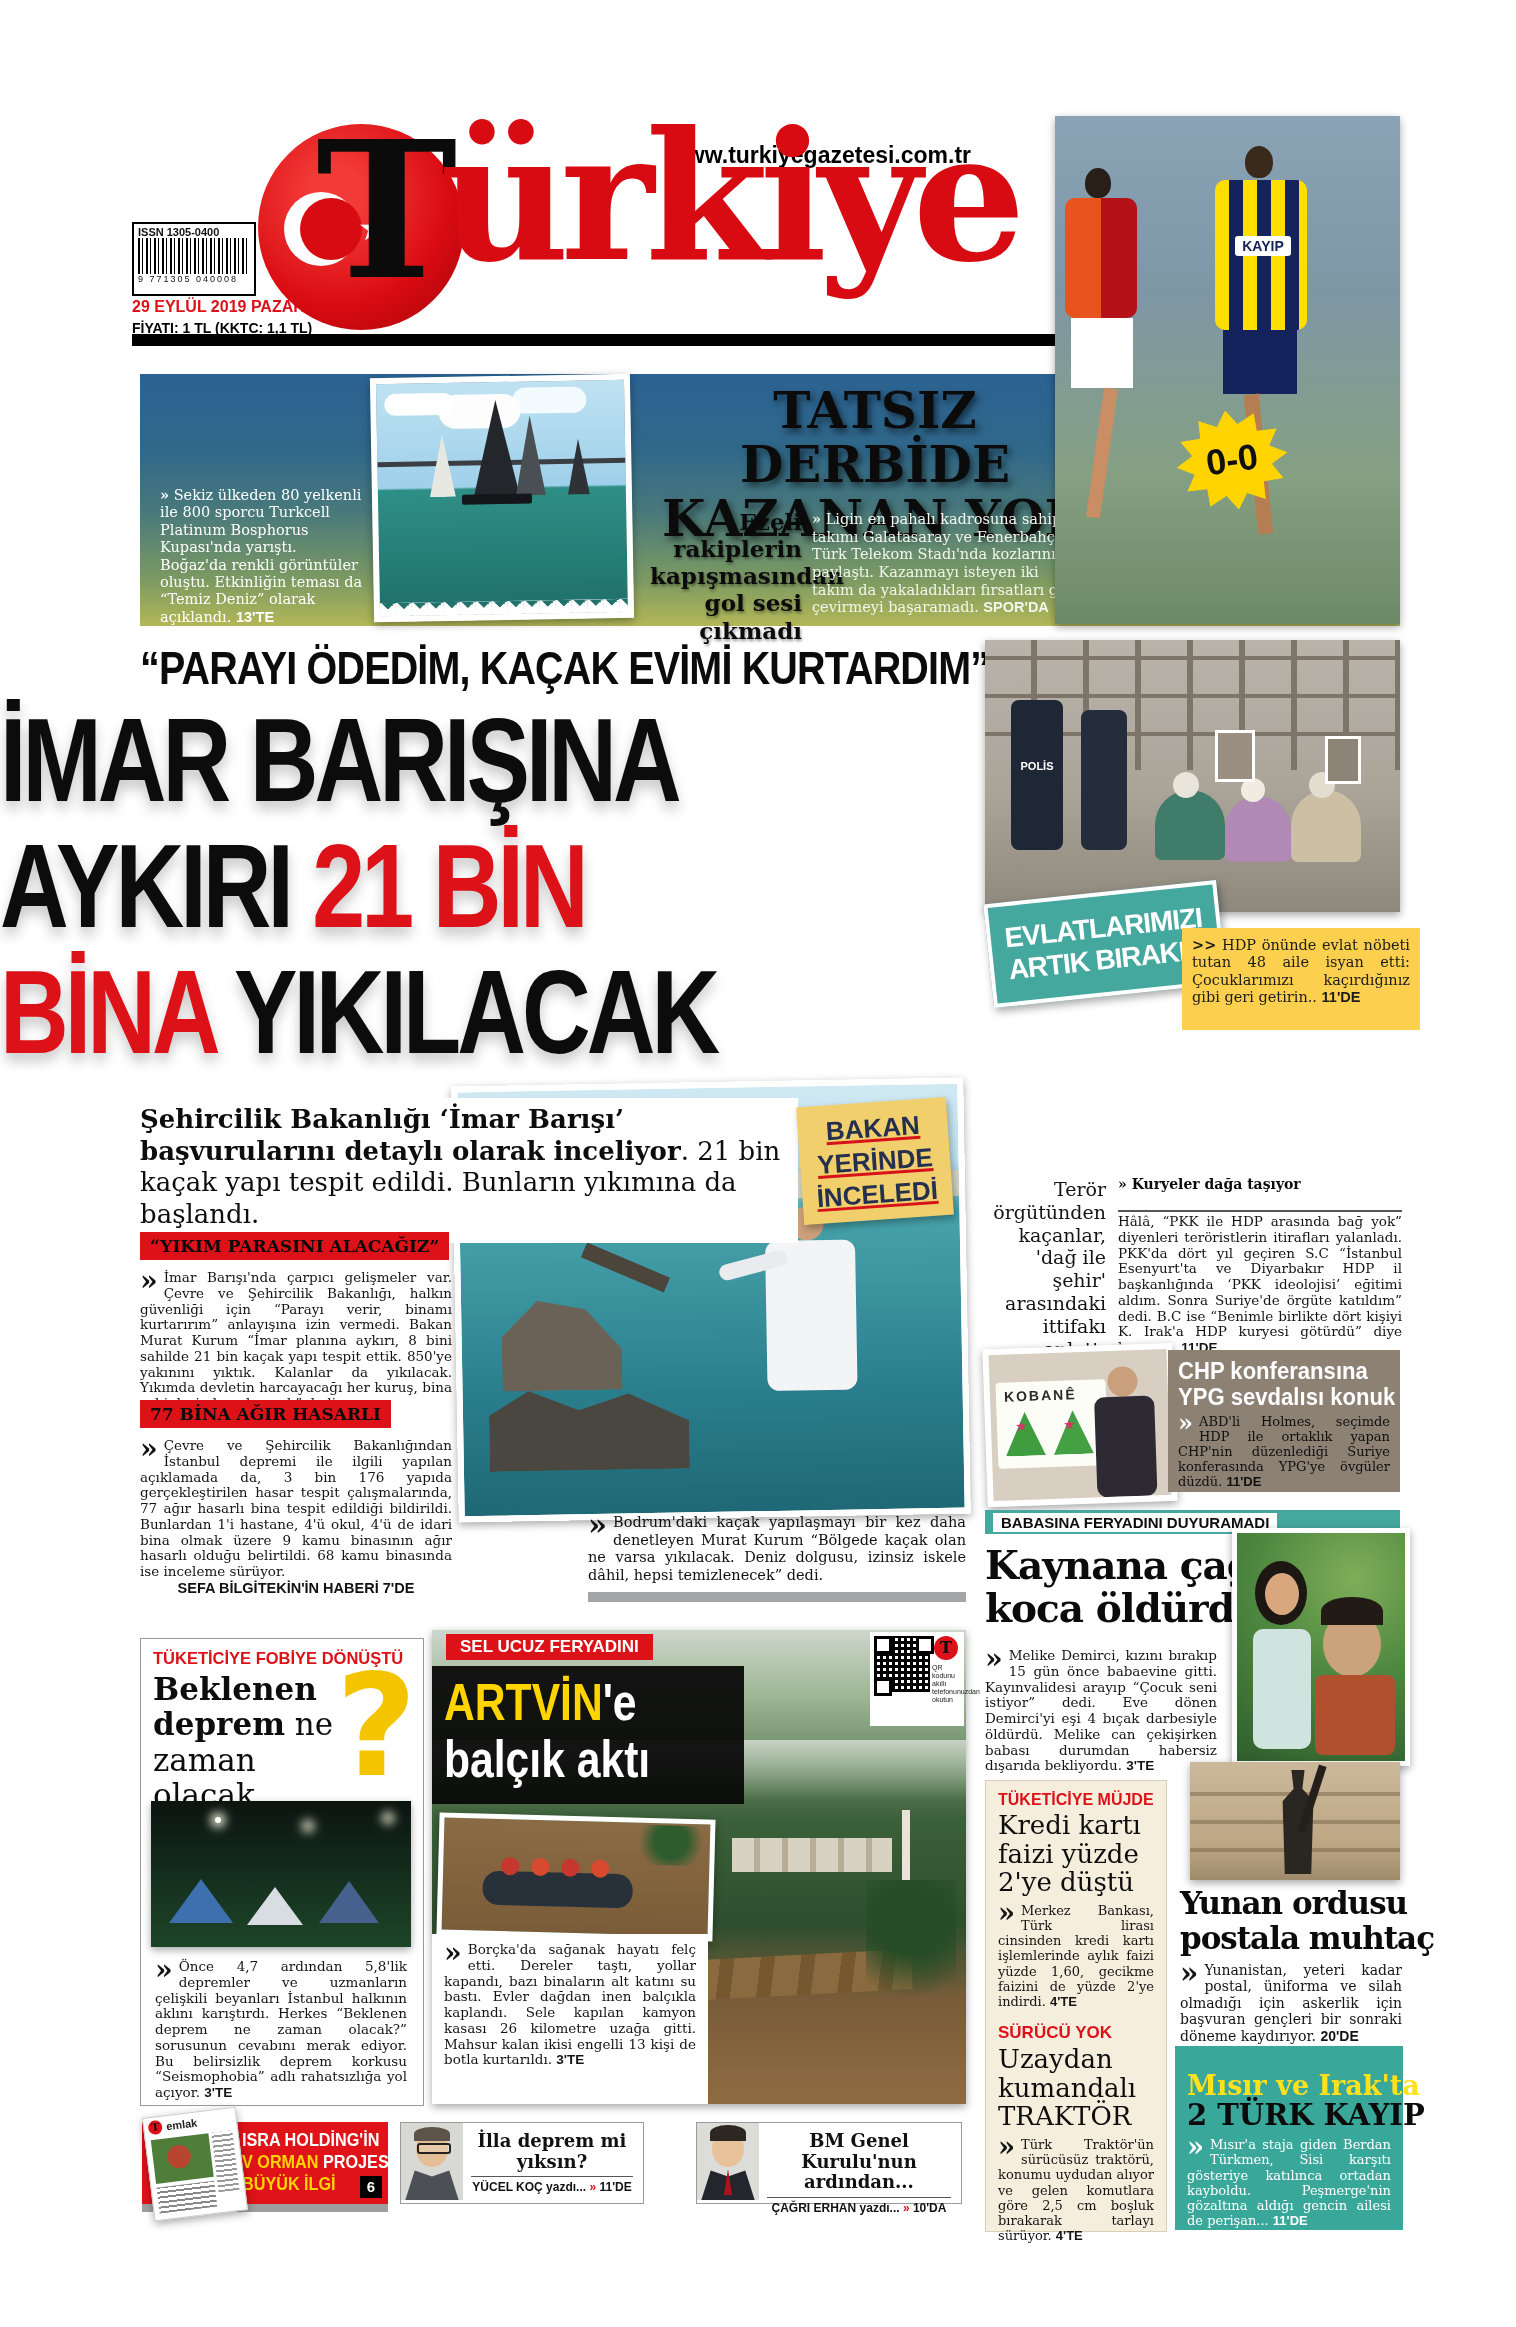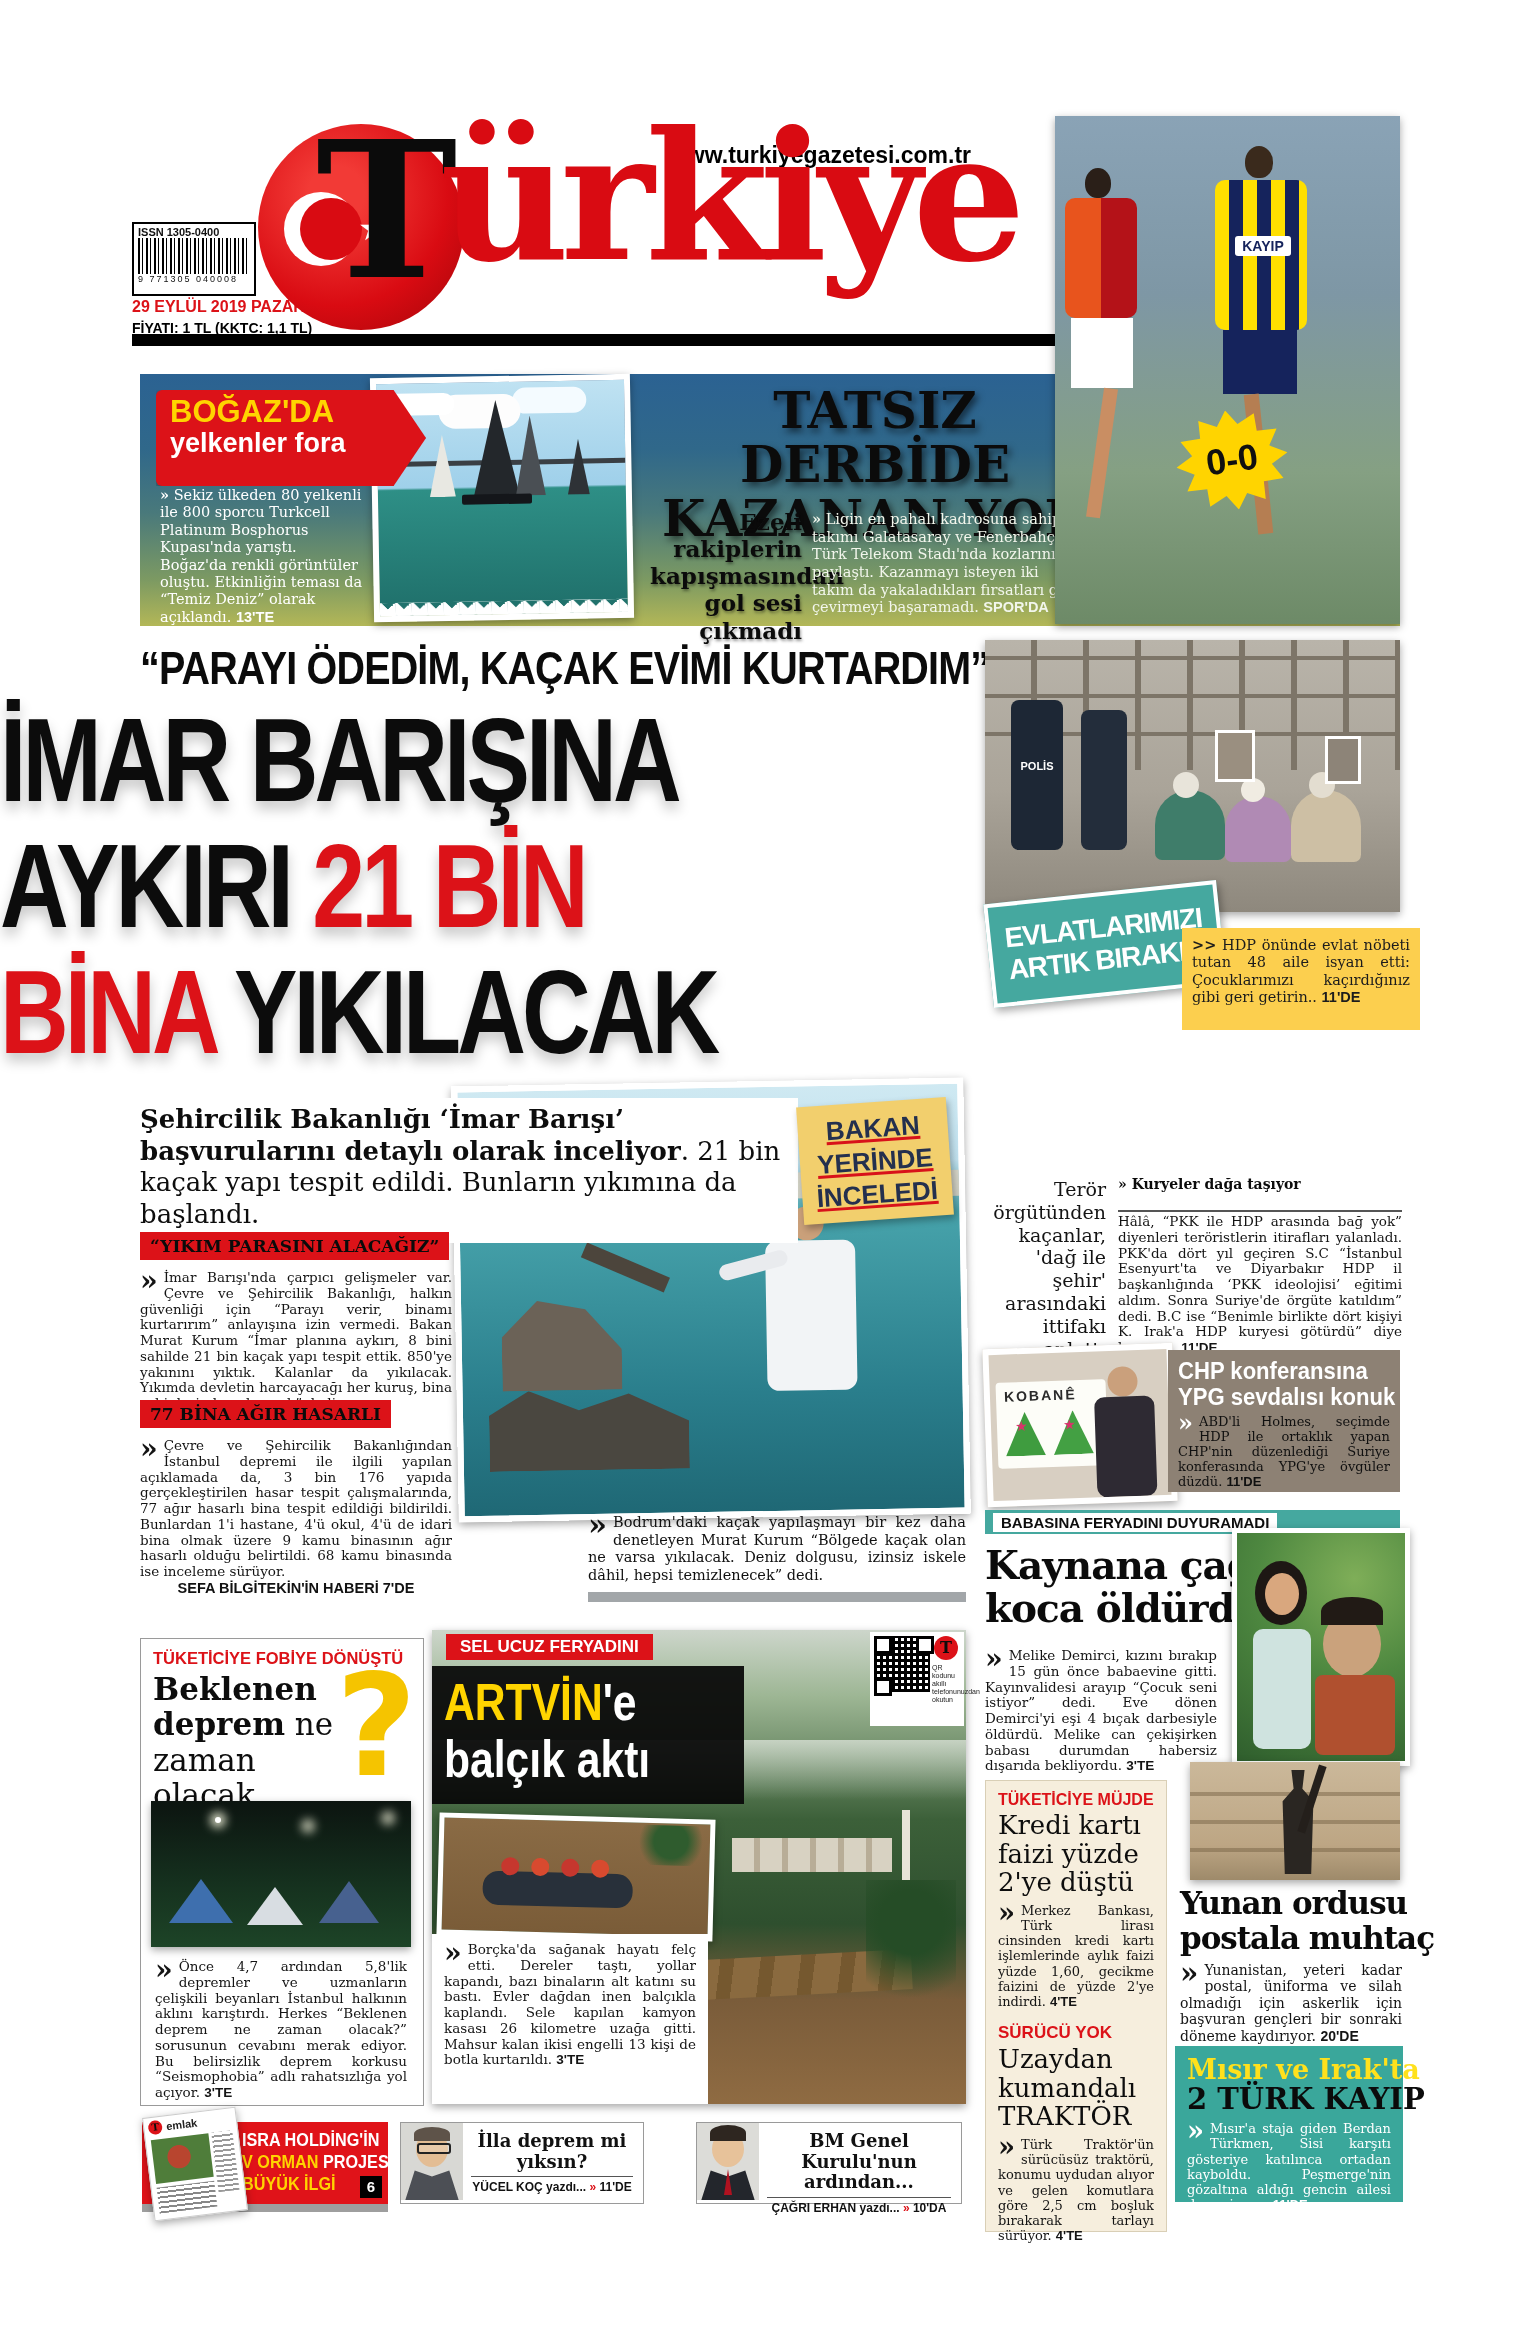--- a/index.html
+++ b/index.html
@@ -65,24 +65,20 @@
     <i style="left:8px;top:10px;width:70px;height:22px;border-radius:12px;background:#fff;box-shadow:60px 8px 0 6px #fdfdfd,130px -2px 0 2px #f4fbff"></i>
     <i style="left:0;top:78px;width:100%;height:5px;background:#3a3f44"></i>
     <i class="tri" style="left:96px;top:18px;width:46px;height:96px;background:#23272b"></i>
     <i class="tri" style="left:138px;top:34px;width:30px;height:80px;background:#4a4f54"></i>
     <i class="tri" style="left:52px;top:52px;width:26px;height:62px;background:#e8e8e2"></i>
     <i class="tri" style="left:190px;top:58px;width:22px;height:56px;background:#2e3236"></i>
     <i style="left:84px;top:112px;width:70px;height:10px;background:#14161a;border-radius:2px"></i>
     <span class="zig"></span>
   </div>
 
-  <div class="abs" style="left:156px;top:390px;width:230px;height:84px;background:#dc1218;border-radius:6px;clip-path:polygon(0 0,88% 0,100% 50%,88% 100%,0 100%);box-shadow:0 3px 6px rgba(0,0,0,.35);padding:6px 26px 6px 14px">
-    <div class="sans b yl nw" style="font-size:31px;line-height:1.05">BOĞAZ'DA</div>
-    <div class="sans b wt nw" style="font-size:27px;line-height:1.1">yelkenler fora</div>
-  </div>
   <div class="abs wt" style="left:160px;top:486px;width:208px;font-size:14.5px;line-height:1.2">
     <span class="b">»</span>
     <span>Sekiz ülkeden 80 yelkenli ile 800 sporcu Turkcell Platinum Bosphorus Kupası'nda yarıştı. Boğaz'da renkli görüntüler oluştu. Etkinliğin teması da “Temiz Deniz” olarak açıklandı. </span><span class="ref">13'TE</span>
   </div>
 
   <div class="abs slab wt" style="left:640px;top:384px;width:470px;text-align:center;font-size:50px;line-height:1.08;text-shadow:3px 4px 7px rgba(0,0,0,.55)">
     <div>TATSIZ DERBİDE</div>
     <div>KAZANAN YOK</div>
   </div>
   <div class="abs slab wt" style="left:650px;top:508px;width:152px;text-align:right;font-size:23px;line-height:1.18;text-shadow:1px 2px 3px rgba(0,0,0,.4)">Ezeli rakiplerin kapışmasından gol sesi çıkmadı</div>
@@ -299,21 +295,21 @@
     <i style="left:118px;top:2px;width:8px;height:70px;background:#241f1b;transform:rotate(18deg)"></i>
   </div>
   <div class="abs slab" style="left:1180px;top:1886px;width:224px;font-size:31px;line-height:1.12;letter-spacing:-1px">
     <div class="nw">Yunan ordusu</div>
     <div class="nw">postala muhtaç</div>
   </div>
   <div class="abs par" style="left:1180px;top:1962px;width:222px;font-size:14px">
     <span class="bul">»</span>
     <span>Yunanistan, yeteri kadar postal, üniforma ve silah olmadığı için askerlik için başvuran gençleri bir sonraki döneme kaydırıyor. </span><span class="ref">20'DE</span>
   </div>
-  <div class="abs" style="left:1175px;top:2046px;width:228px;height:156px;background:#3aa79b;padding:10px 12px;box-sizing:border-box">
+  <div class="abs" style="left:1175px;top:2046px;width:228px;height:184px;background:#3aa79b;padding:26px 12px;box-sizing:border-box">
     <div class="slab nw" style="font-size:27px;color:#ffe11c;line-height:1.05">Mısır ve Irak'ta</div>
     <div class="slab wt nw" style="font-size:29px;line-height:1.1">2 TÜRK KAYIP</div>
     <div class="wt" style="font-size:13px;line-height:1.17;text-align:justify;margin-top:5px">
       <span class="bul">»</span>
       <span>Mısır'a staja giden Berdan Türkmen, Sisi karşıtı gösteriye katılınca ortadan kayboldu. Peşmerge'nin gözaltına aldığı gencin ailesi de perişan... </span><span class="ref">11'DE</span>
     </div>
   </div>
 
   <div class="abs" style="left:142px;top:2122px;width:246px;height:82px;background:#e01319">
     <div class="abs sans b nw" style="left:100px;top:8px;font-size:18px;color:#fff;transform:scaleX(.9);transform-origin:0 0">ISRA HOLDİNG'İN</div>

